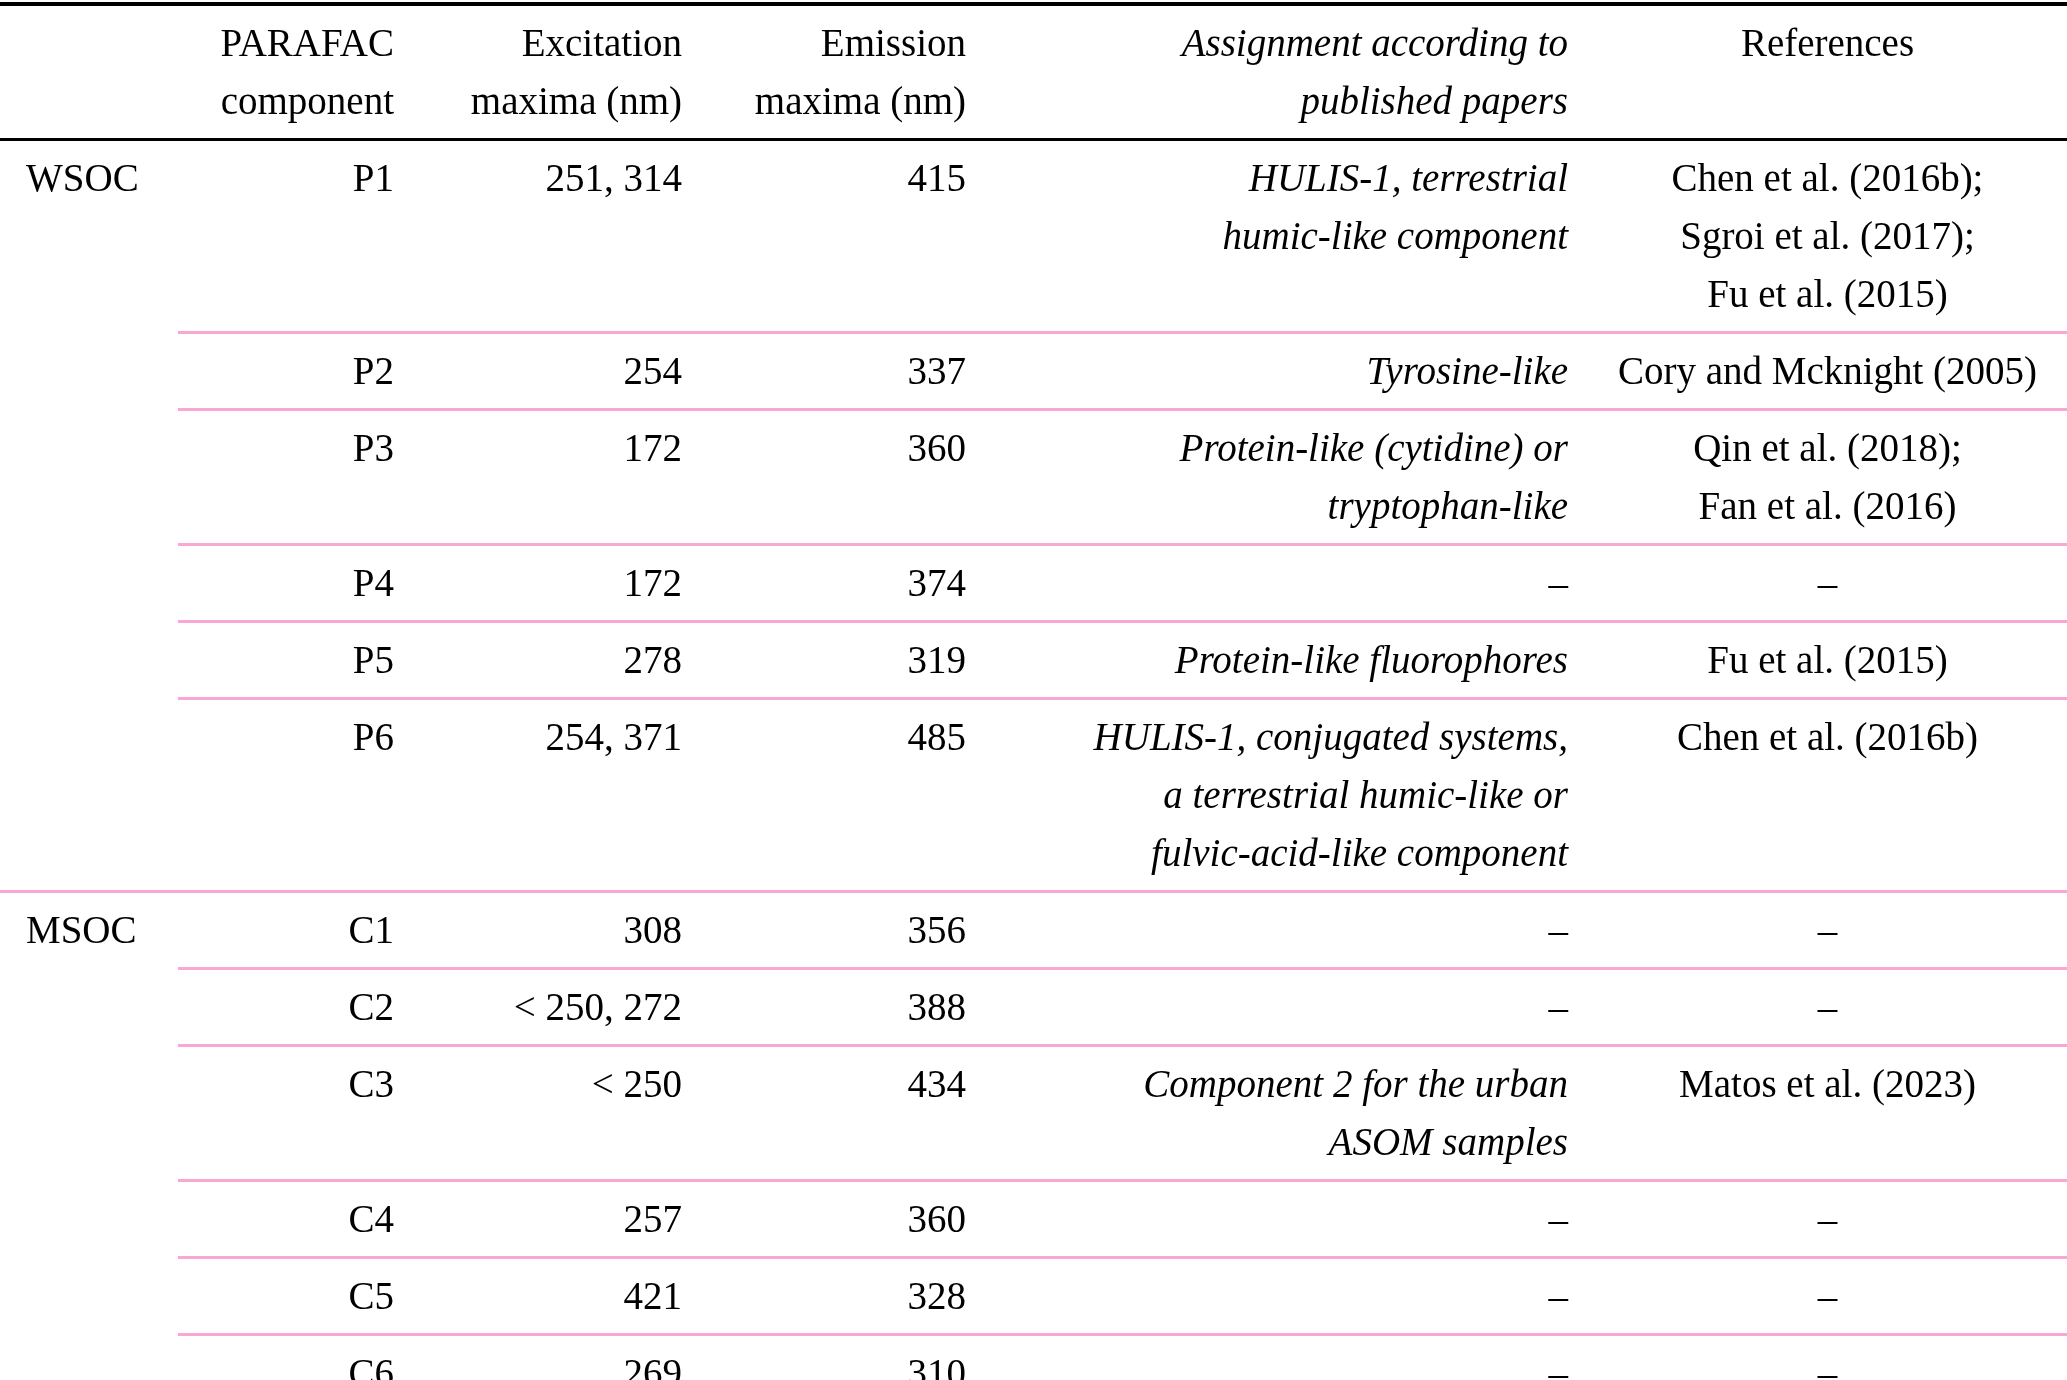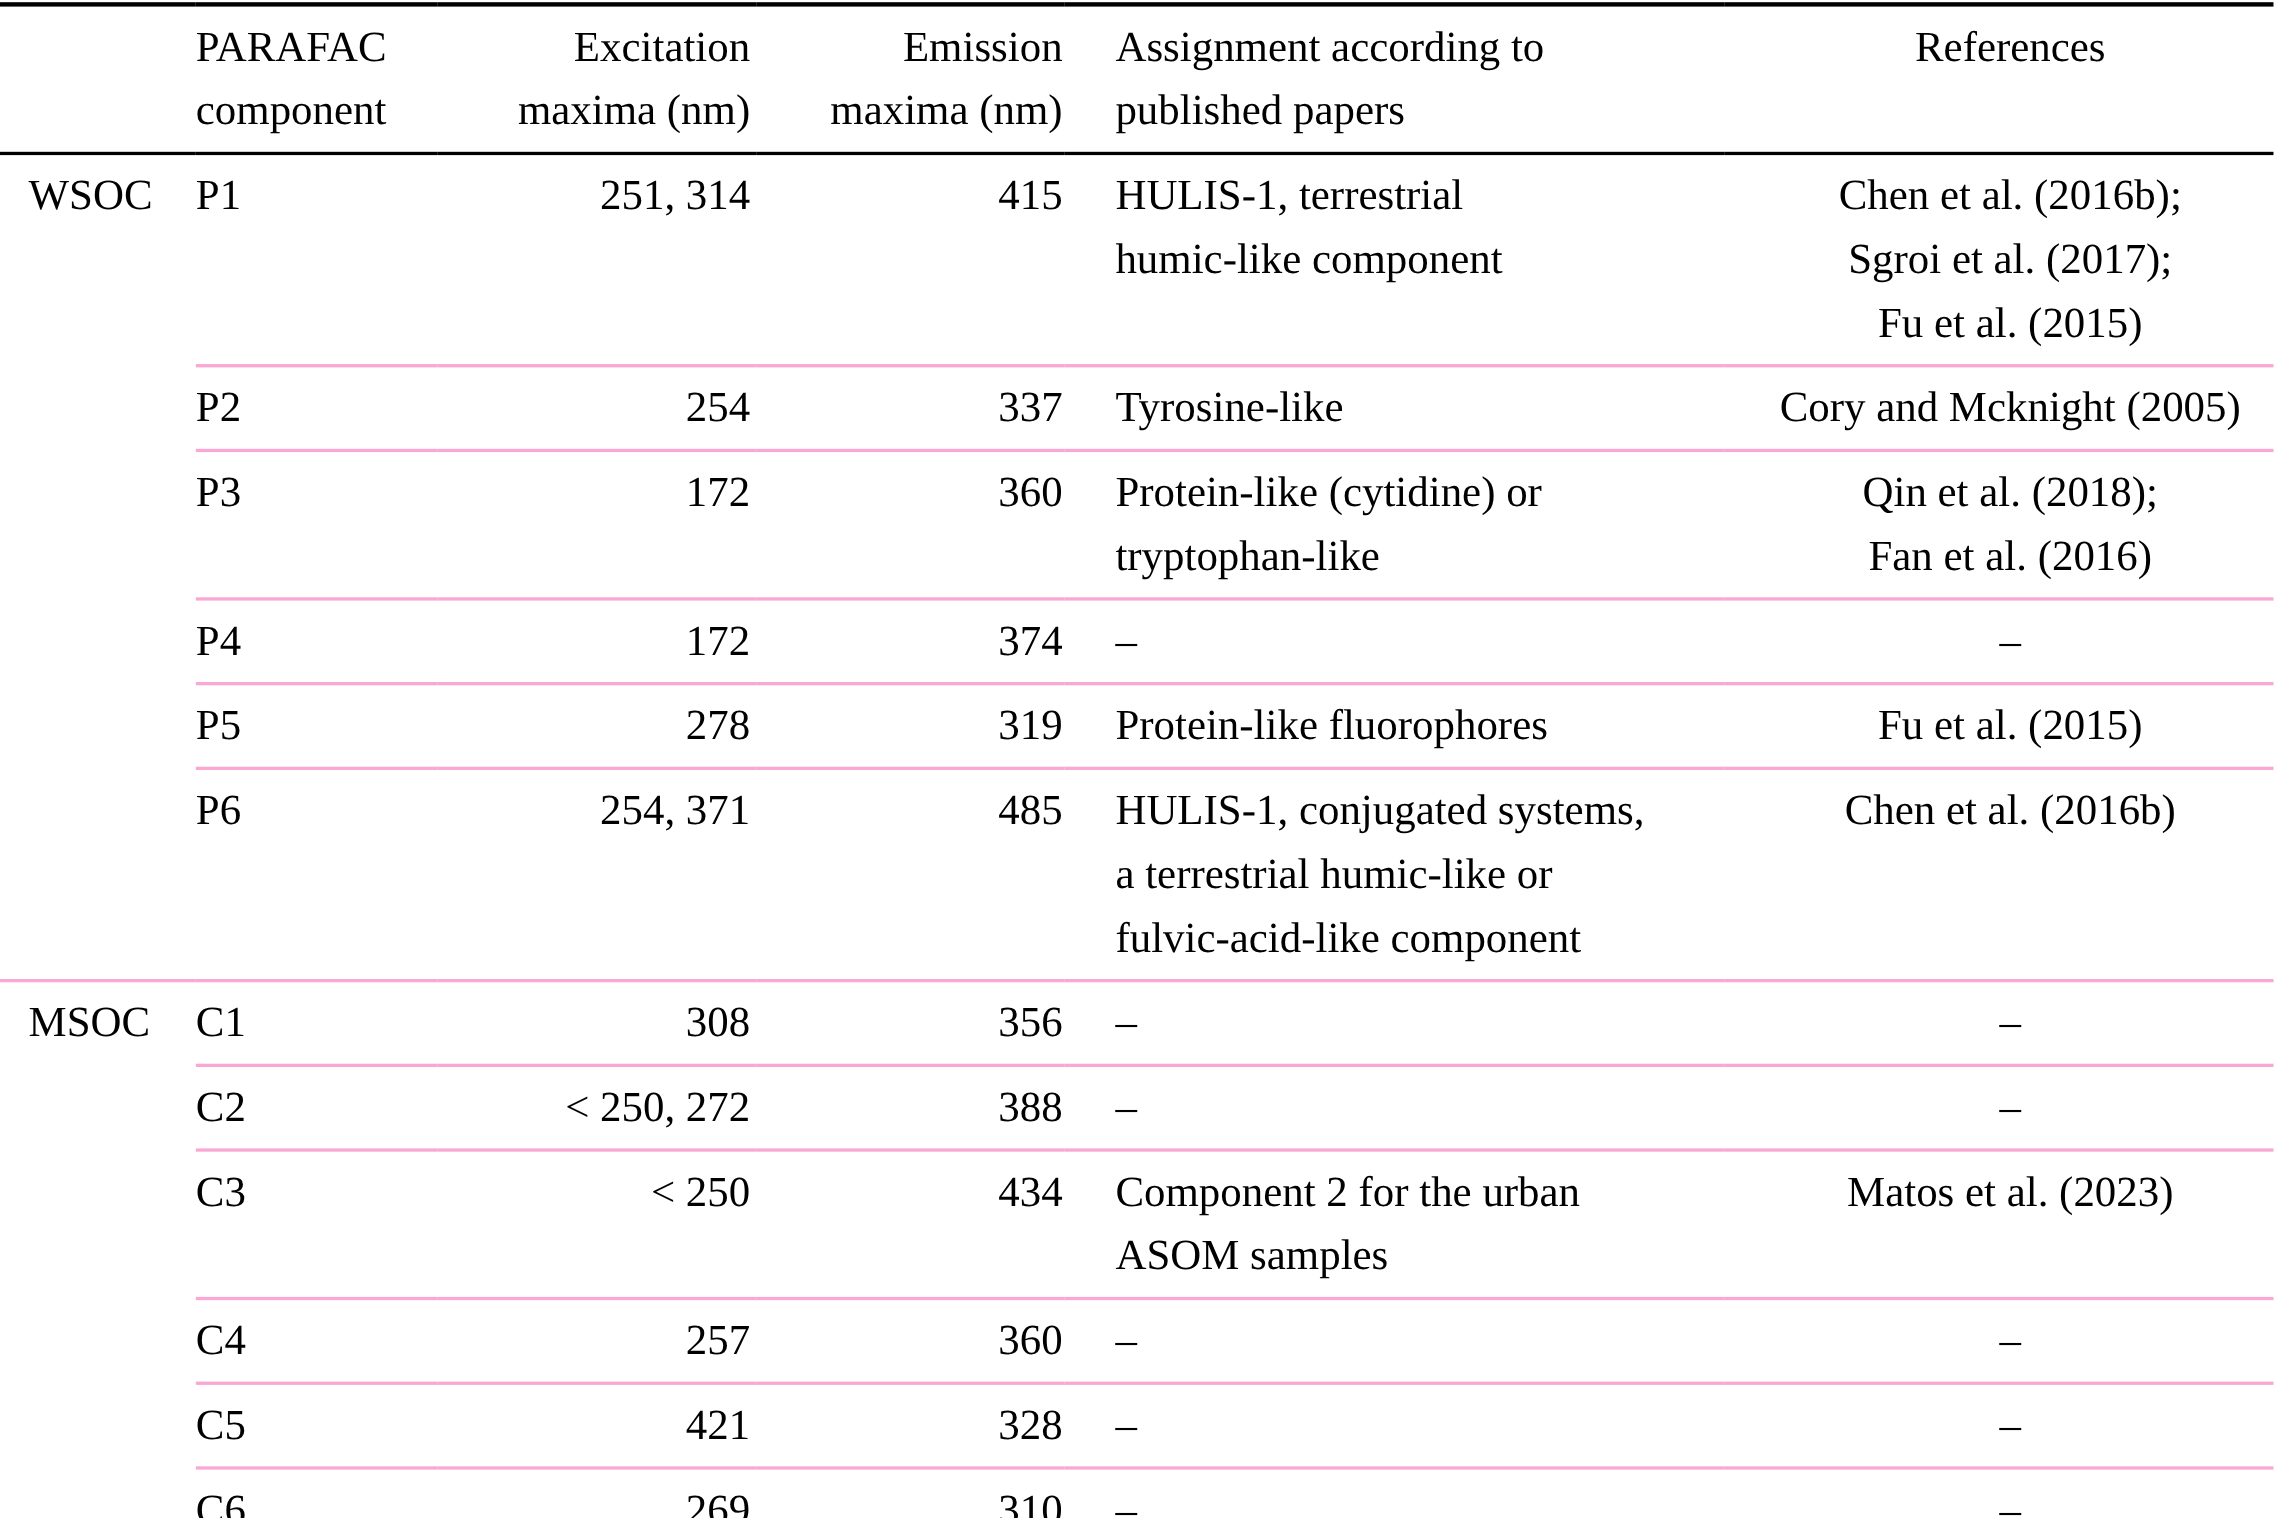--- a/index.html
+++ b/index.html
@@ -33,24 +33,24 @@
   }
   
   col.c-group { width: 178px; }
   col.c-comp  { width: 220px; }
   col.c-ex    { width: 290px; }
   col.c-em    { width: 280px; }
   col.c-assign{ width: 600px; }
   col.c-refs  { width: 499px; }
 
   td.group  { text-align: left;  padding-left: 26px; }
-  td.comp   { padding-right: 4px; }
+  td.comp   { text-align: right; padding-right: 4px; }
   td.ex     { text-align: right; padding-right: 6px; }
   td.em     { text-align: right; padding-right: 2px; }
-  td.assign { text-align: left;  padding-left: 46px; }
+  td.assign { text-align: right;  padding-left: 46px; font-style: italic; }
   td.refs   { text-align: center;  padding-left: 20px; }
 
   
   thead td { border-bottom: 3px solid #000; }
   
   tbody tr:not(:first-child) > td { border-top: 3px solid #f9a8d4; }
 </style>
 </head>
 <body>
 

